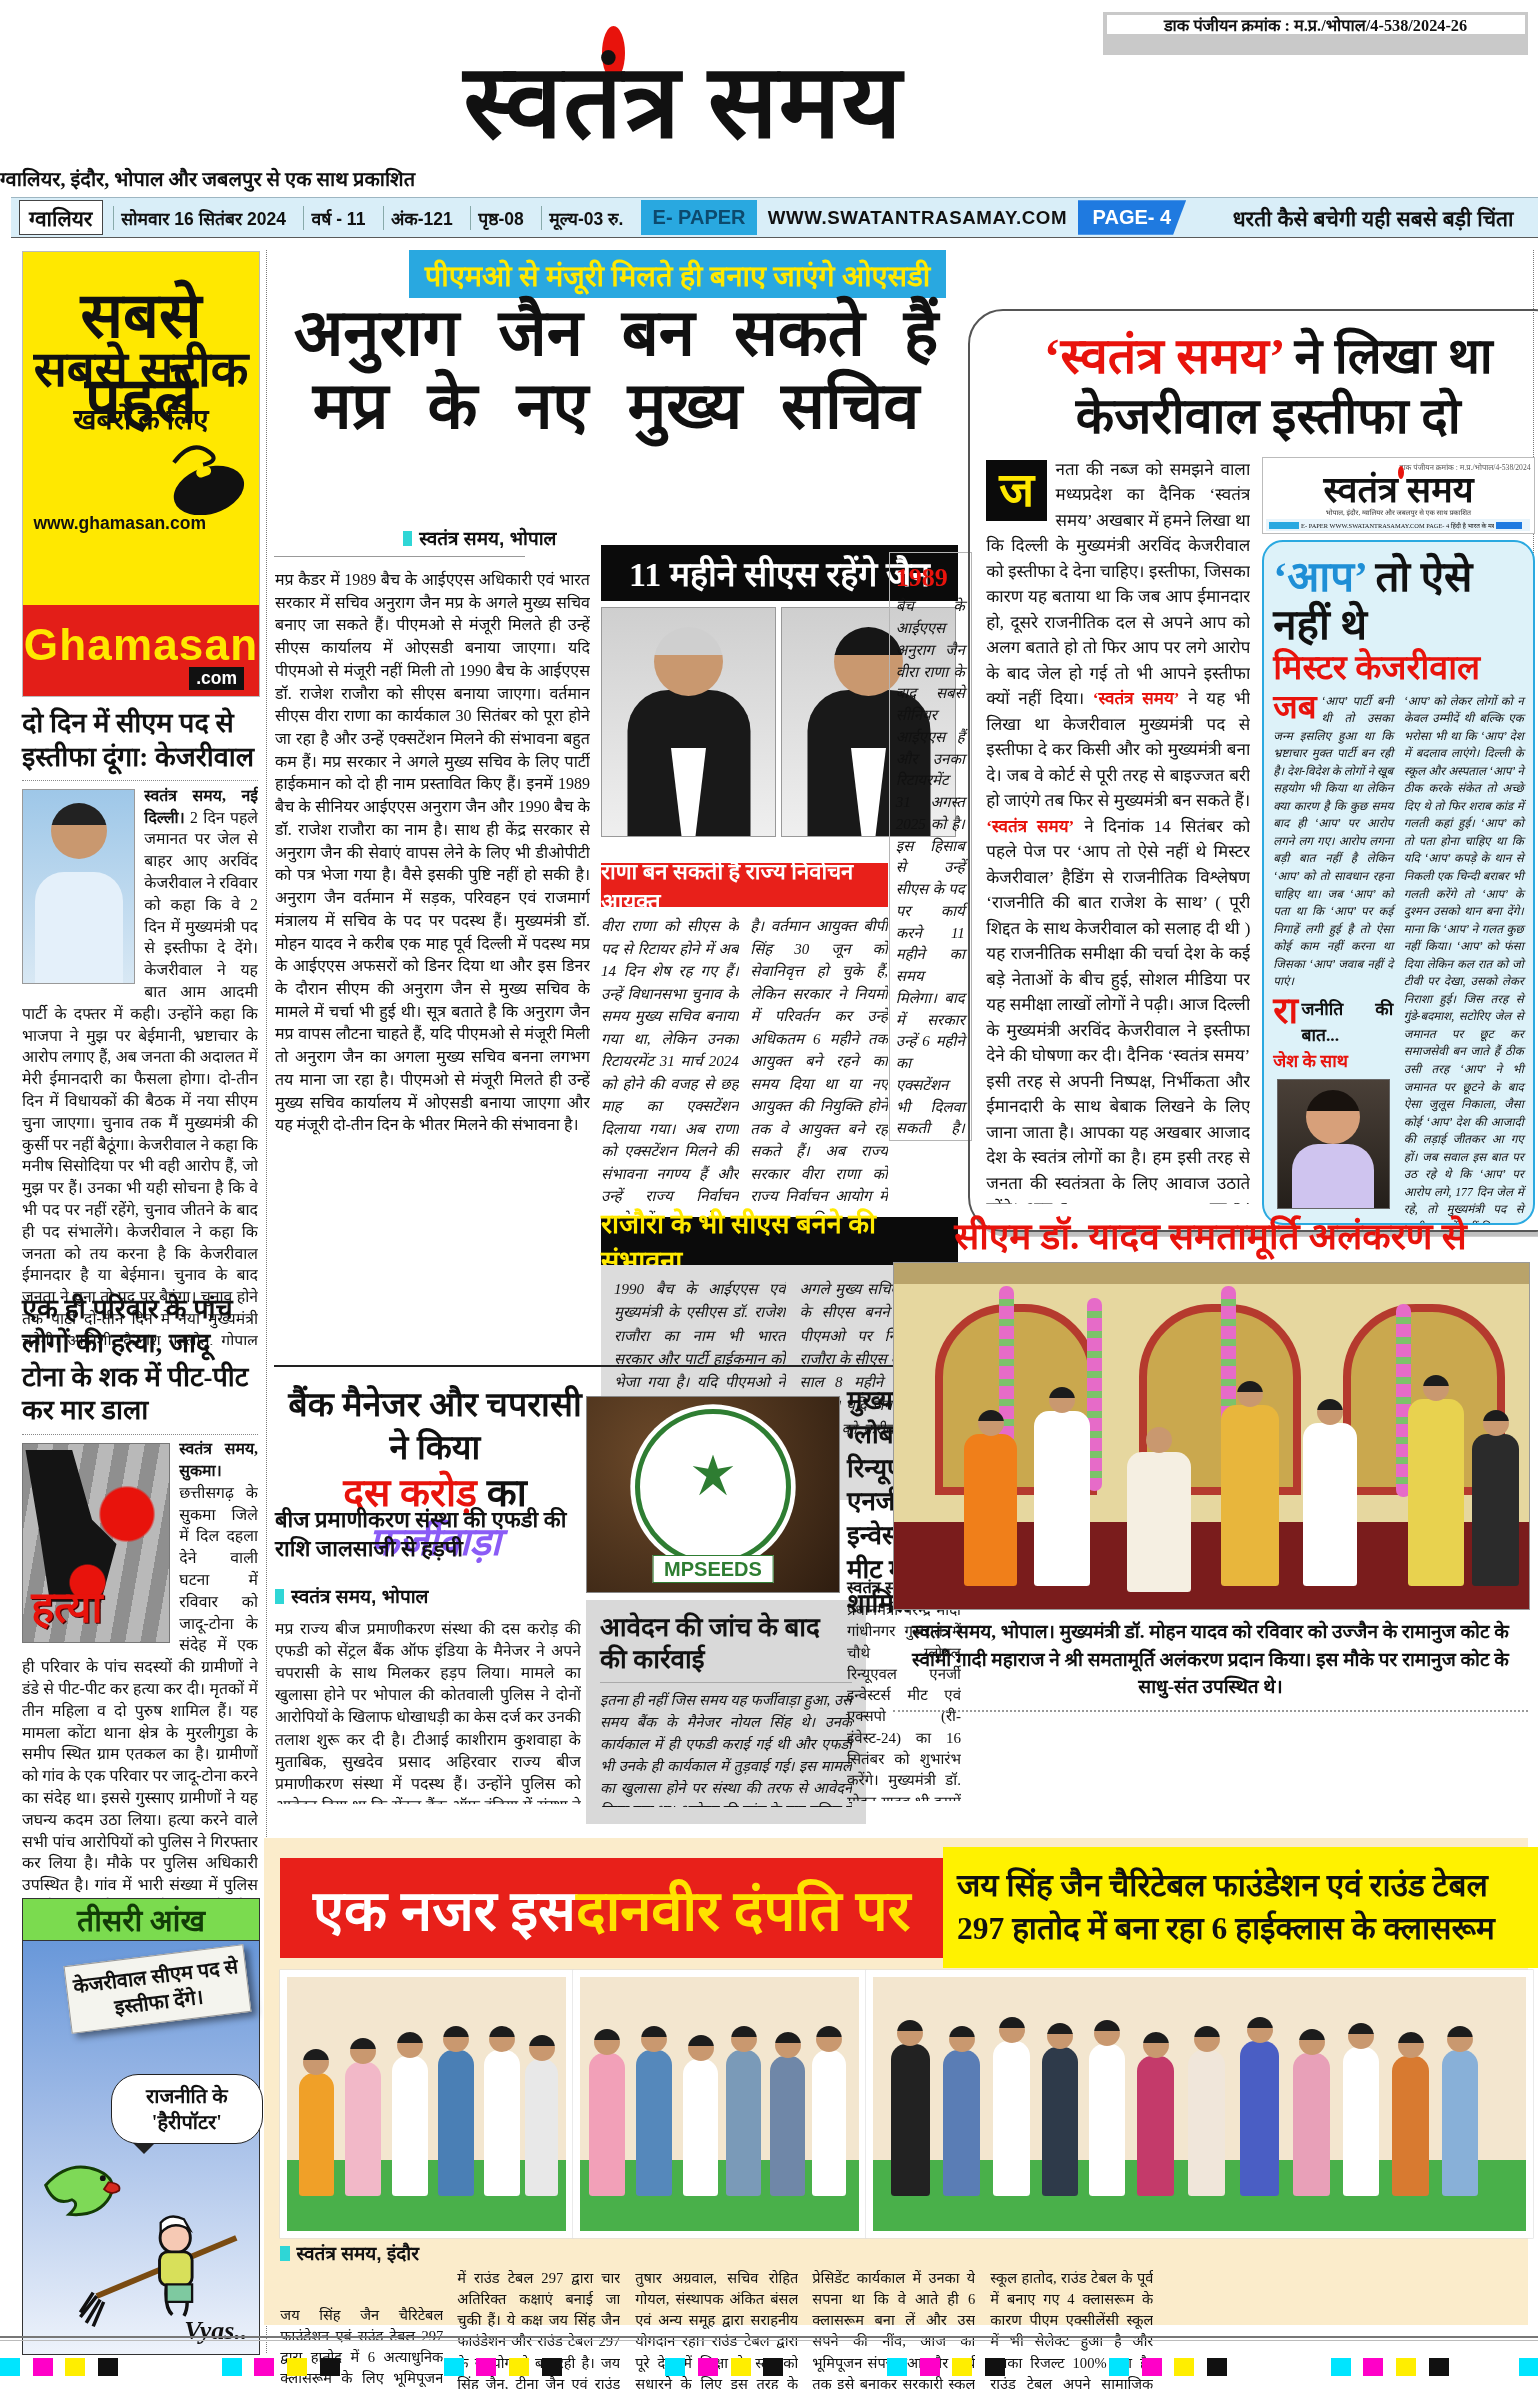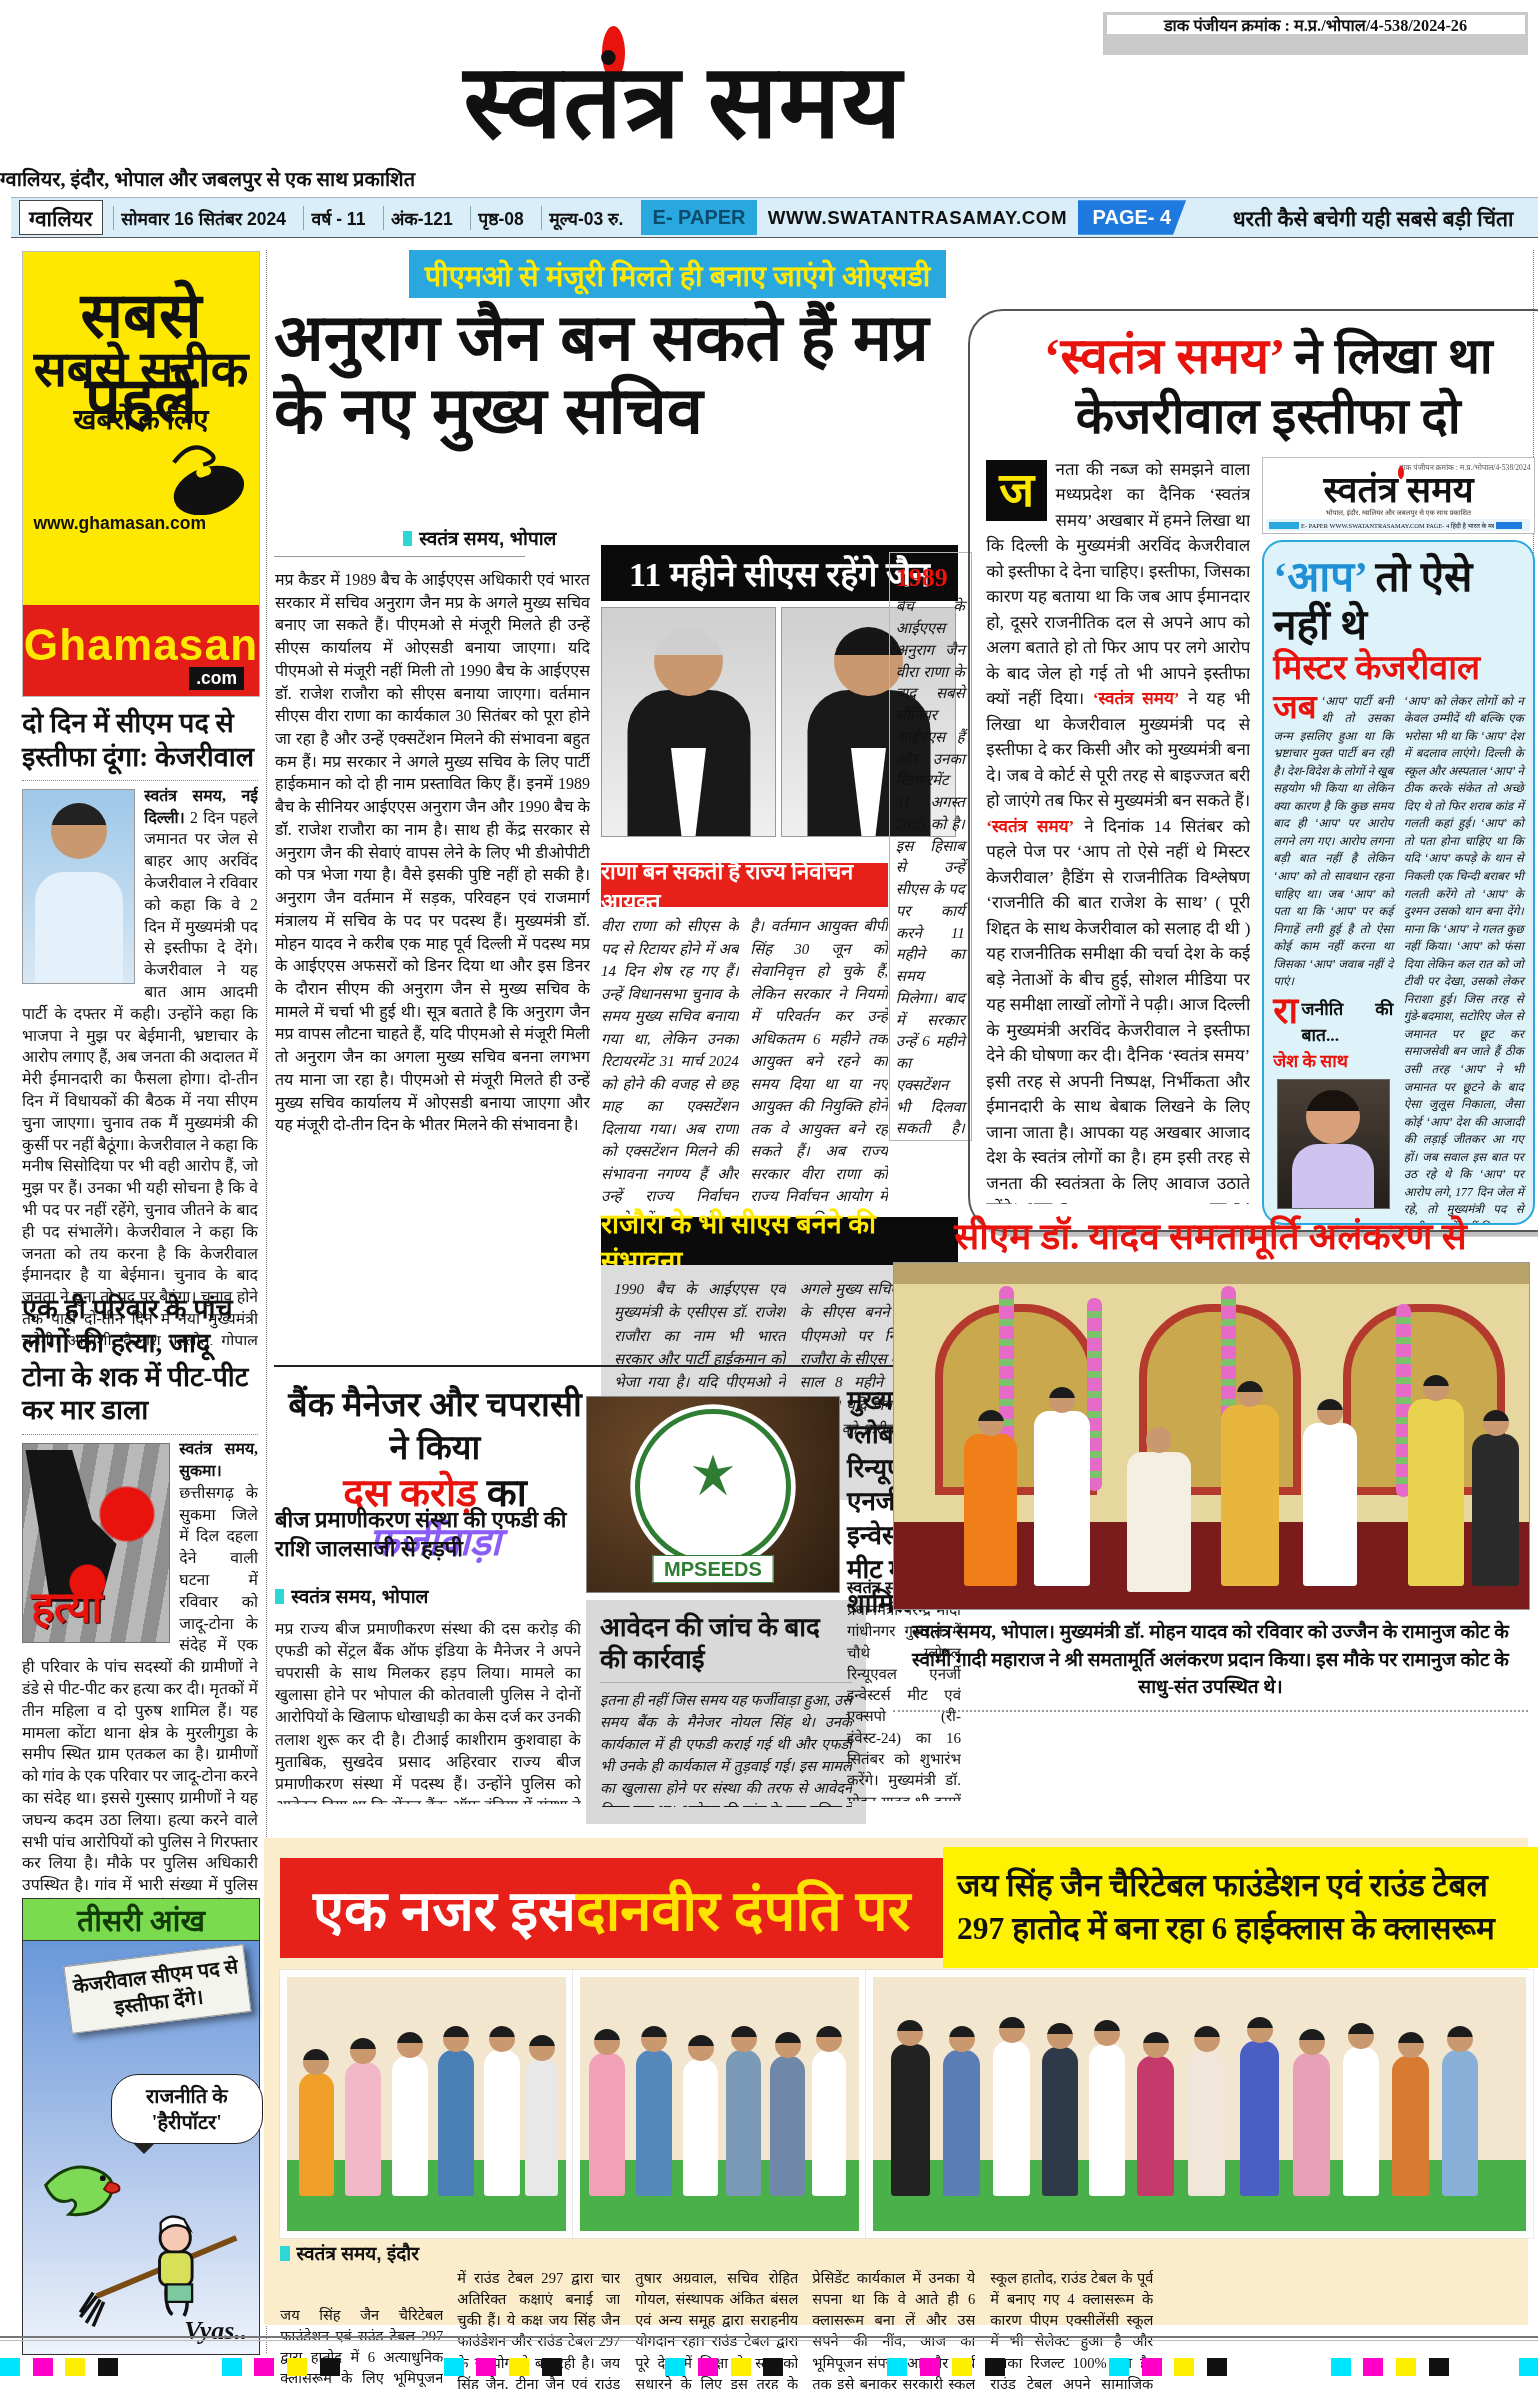--- a/index.html
+++ b/index.html
@@ -51,21 +51,21 @@
 
   .cartoon{left:22px;top:1898px;width:236px;height:455px;border:1.8px solid #333;background:linear-gradient(#5b8fd6 0%,#9db9e6 45%,#eef3fb 100%);}
   .cartoon-head{height:41px;background:#7bdb4f;border-bottom:1.8px solid #333;display:flex;align-items:center;justify-content:center;font-size:30px;font-weight:900;color:#123c07;}
   .clip-note{position:absolute;left:44px;top:56px;width:167px;background:#f4f4ee;border:1.2px solid #999;box-shadow:4.7px 4.7px 7px rgba(0,0,0,.45);transform:rotate(-7deg);padding:7px 5.8px;font-size:20px;font-weight:bold;text-align:center;line-height:1.3;}
   .bubble{position:absolute;left:88px;top:175px;width:138px;background:#fff;border:1.8px solid #222;border-radius:27px;padding:8.2px 5.8px;font-size:20px;font-weight:bold;text-align:center;line-height:1.3;}
   .bubble::after{content:"";position:absolute;left:21px;bottom:-22px;border:11.7px solid transparent;border-top-color:#222;}
   .cartoon-sig{position:absolute;right:11.7px;bottom:8.2px;font-size:26px;font-weight:bold;font-style:italic;font-family:"Liberation Serif",serif;}
 
   
   .kicker{left:409px;top:250px;width:537px;height:48px;background:#29a8e0;color:#ffe900;display:flex;align-items:center;justify-content:center;font-size:29px;font-weight:900;font-family:"Liberation Serif",serif;}
-  .main-head{left:274px;top:302px;width:684px;font-size:65px;font-weight:900;line-height:1.12;font-family:Liberation Sans, sans-serif;}
+  .main-head{left:274px;top:302px;width:684px;text-align:center;font-size:65px;font-weight:900;line-height:1.12;font-family:Liberation Mono, monospace;}
   .byline{display:flex;align-items:center;gap:7px;font-weight:bold;font-size:19px;font-family:"Liberation Sans",sans-serif;}
   .byline::before{content:"";width:9.3px;height:15px;background:#2fd6d6;display:inline-block;}
   .main-byline{left:403px;top:525px;}
   .main-byline-rule{left:274px;top:556px;width:251px;border-top:1.8px solid #999;}
   .main-body{left:275px;top:569px;width:315px;height:789px;font-size:16px;line-height:1.42;}
   .csbar{left:601px;top:545px;width:357px;height:56px;background:#0b0b0b;color:#fff;display:flex;align-items:center;justify-content:center;font-size:34px;font-weight:900;}
   .csphoto{top:607px;width:173px;height:228px;background:linear-gradient(#cfcfcf,#efefef);border:1.2px solid #999;position:absolute;}
   .csphoto .fig{position:absolute;left:50%;bottom:0;transform:translateX(-50%);width:123px;height:146px;border-radius:41px 41px 0 0;background:#191919;}
   .csphoto .fig::before{content:"";position:absolute;left:50%;top:-63px;transform:translateX(-50%);width:69px;height:69px;border-radius:50%;background:linear-gradient(var(--hair) 0 40%,#c9986f 40%);}
   .csphoto .fig::after{content:"";position:absolute;left:50%;bottom:0;transform:translateX(-50%);width:35px;height:88px;background:#fff;clip-path:polygon(0 0,100% 0,70% 100%,30% 100%);}

